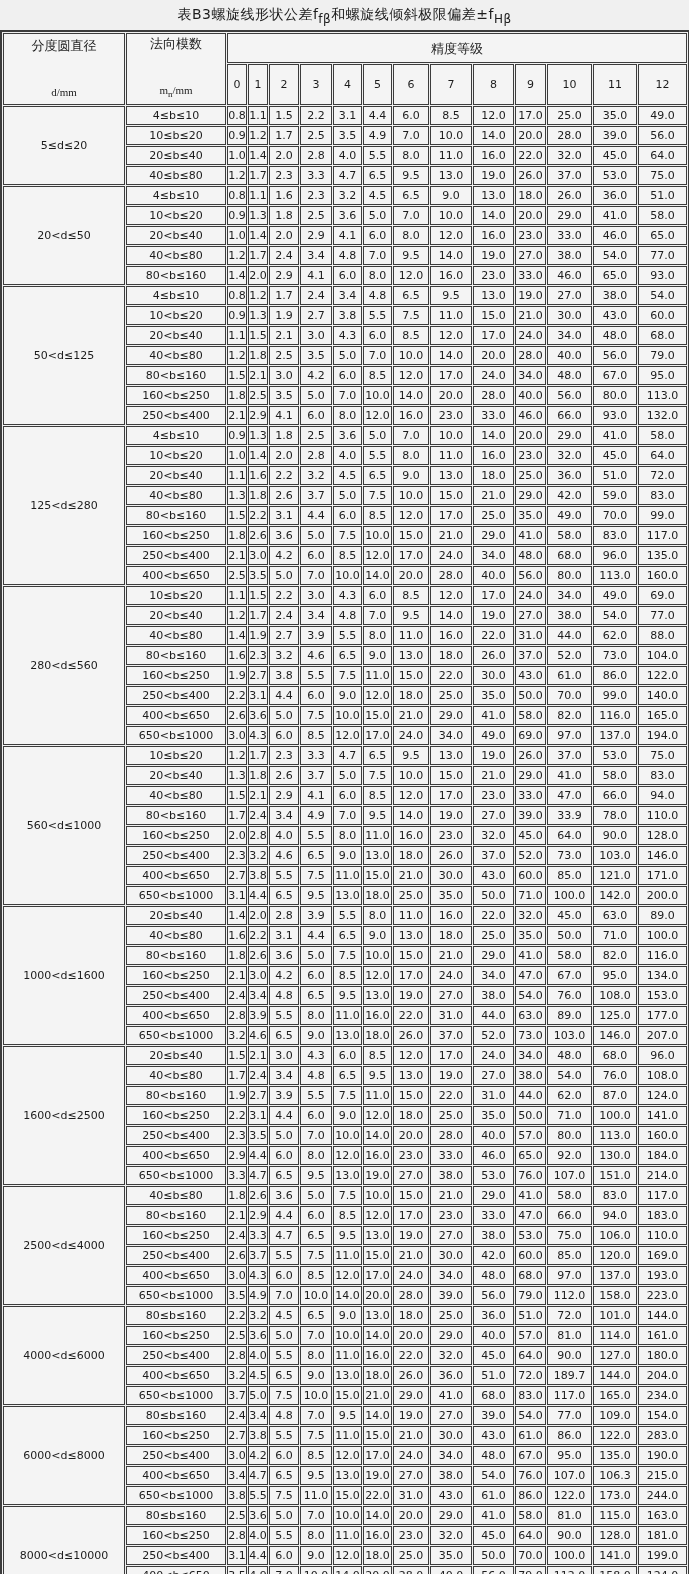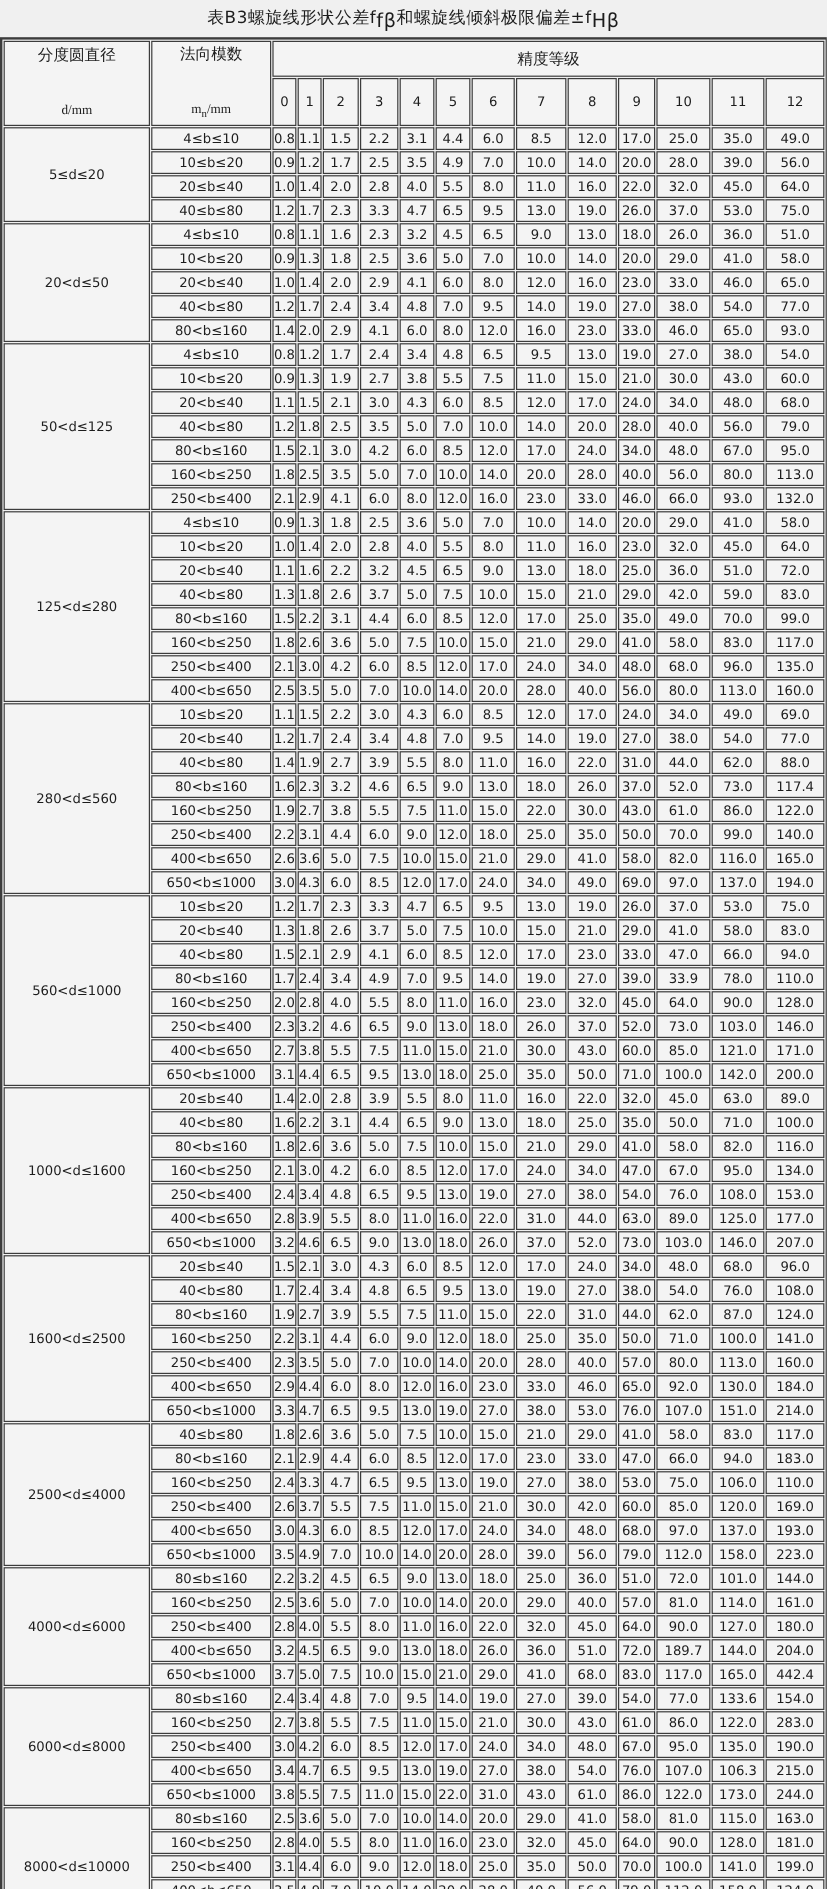--- a/index.html
+++ b/index.html
@@ -8,21 +8,21 @@
     background: #f0f0f0;
     color: #1c1c1c;
     font-family: "DejaVu Sans", sans-serif;
   }
   .title {
     text-align: center;
     font-size: 14px;
     padding: 6px 0 4px 0;
     letter-spacing: 0.5px;
   }
-  .title sub { font-size: 16px; }
+  .title sub { font-size: 12px; }
   table.tol {
     border-collapse: separate;
     border-spacing: 1px;
     border: 2px solid #3c3c3c;
     background: #f0f0f0;
     table-layout: fixed;
     width: 685px;
     margin: 0 auto;
   }
   table.tol th, table.tol td {
@@ -542,21 +542,21 @@
         <td class="v-cell">3.2</td>
         <td class="v-cell">4.6</td>
         <td class="v-cell">6.5</td>
         <td class="v-cell">9.0</td>
         <td class="v-cell">13.0</td>
         <td class="v-cell">18.0</td>
         <td class="v-cell">26.0</td>
         <td class="v-cell">37.0</td>
         <td class="v-cell">52.0</td>
         <td class="v-cell">73.0</td>
-        <td class="v-cell">117.4</td>
+        <td class="v-cell">104.0</td>
       </tr>
       <tr>
         <td class="b-cell">160&lt;b≤250</td>
         <td class="v-cell">1.9</td>
         <td class="v-cell">2.7</td>
         <td class="v-cell">3.8</td>
         <td class="v-cell">5.5</td>
         <td class="v-cell">7.5</td>
         <td class="v-cell">11.0</td>
         <td class="v-cell">15.0</td>
@@ -1139,37 +1139,37 @@
         <td class="v-cell">7.5</td>
         <td class="v-cell">10.0</td>
         <td class="v-cell">15.0</td>
         <td class="v-cell">21.0</td>
         <td class="v-cell">29.0</td>
         <td class="v-cell">41.0</td>
         <td class="v-cell">68.0</td>
         <td class="v-cell">83.0</td>
         <td class="v-cell">117.0</td>
         <td class="v-cell">165.0</td>
-        <td class="v-cell">442.4</td>
+        <td class="v-cell">234.0</td>
       </tr>
       <tr>
         <td class="d-cell" rowspan="5">6000&lt;d≤8000</td>
         <td class="b-cell">80≤b≤160</td>
         <td class="v-cell">2.4</td>
         <td class="v-cell">3.4</td>
         <td class="v-cell">4.8</td>
         <td class="v-cell">7.0</td>
         <td class="v-cell">9.5</td>
         <td class="v-cell">14.0</td>
         <td class="v-cell">19.0</td>
         <td class="v-cell">27.0</td>
         <td class="v-cell">39.0</td>
         <td class="v-cell">54.0</td>
         <td class="v-cell">77.0</td>
-        <td class="v-cell">133.6</td>
+        <td class="v-cell">109.0</td>
         <td class="v-cell">154.0</td>
       </tr>
       <tr>
         <td class="b-cell">160&lt;b≤250</td>
         <td class="v-cell">2.7</td>
         <td class="v-cell">3.8</td>
         <td class="v-cell">5.5</td>
         <td class="v-cell">7.5</td>
         <td class="v-cell">11.0</td>
         <td class="v-cell">15.0</td>

